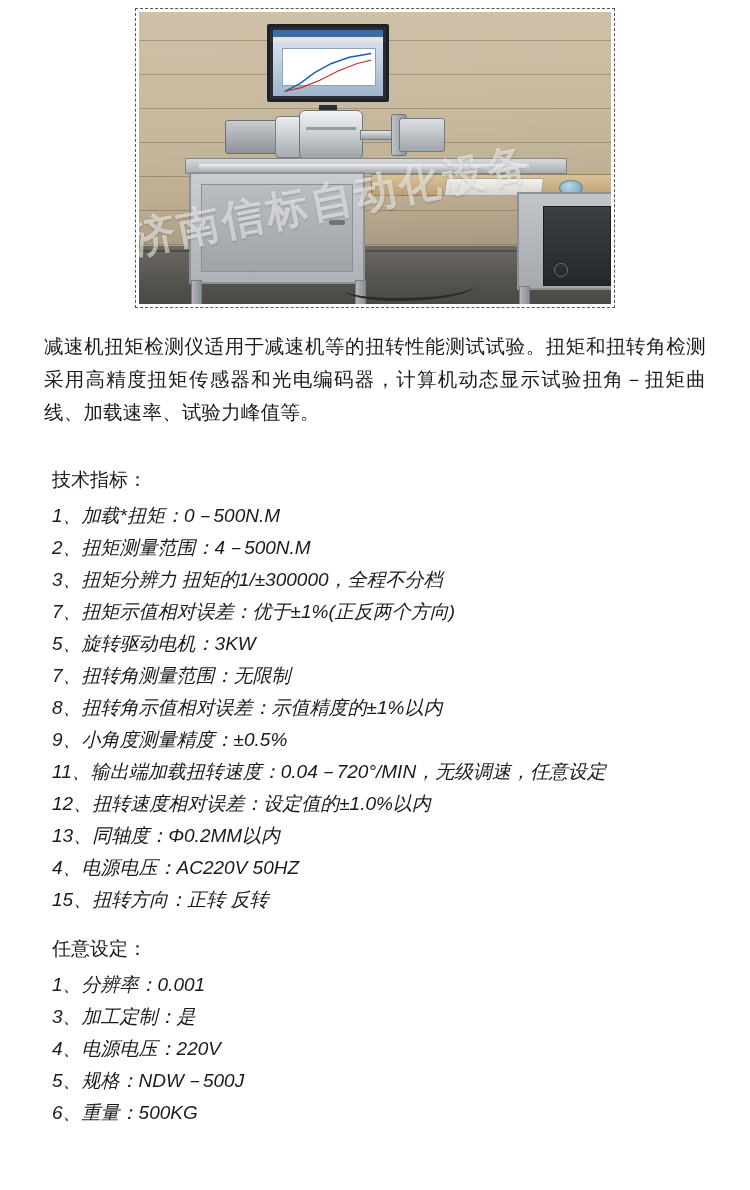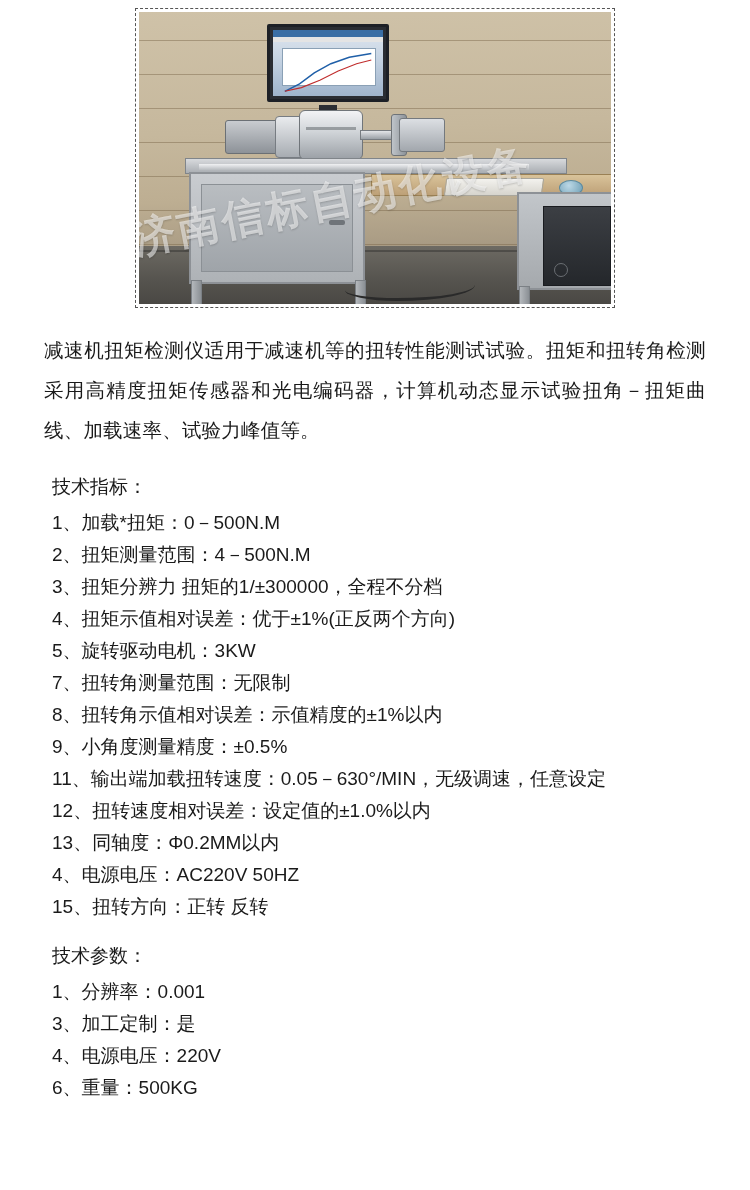--- a/index.html
+++ b/index.html
@@ -319,35 +319,36 @@
     text-shadow: 0 1px 2px rgba(0,0,0,0.18);
     pointer-events: none;
   }
 
   
   .body {
     padding: 22px 44px 0 44px;
   }
   .intro {
     font-size: 19.5px;
-    line-height: 40px;
+    line-height: 33px;
     letter-spacing: 0.2px;
     text-align: justify;
-    margin: 0 0 20px 0;
+    margin: 0 0 34px 0;
   }
   .section-title {
     font-size: 19px;
     line-height: 33px;
     margin: 0 0 4px 8px;
     font-family: Liberation Serif, serif;
   }
   ol.spec-list {
     list-style: none;
     margin: 0 0 16px 0;
     padding: 0 0 0 8px;
+    font-style: italic;
   }
   ol.spec-list li {
     font-size: 19px;
     line-height: 32px;
     white-space: nowrap;
   }
 </style>
 </head>
 <body>
 
@@ -415,35 +416,36 @@
 
   <div class="body">
 
     <p class="intro">减速机扭矩检测仪适用于减速机等的扭转性能测试试验。扭矩和扭转角检测采用高精度扭矩传感器和光电编码器，计算机动态显示试验扭角－扭矩曲线、加载速率、试验力峰值等。</p>
 
     <div class="section-title">技术指标：</div>
     <ol class="spec-list">
       <li>1、加载*扭矩：0－500N.M</li>
       <li>2、扭矩测量范围：4－500N.M</li>
       <li>3、扭矩分辨力 扭矩的1/±300000，全程不分档</li>
-      <li>4、扭矩示值相对误差：优于±1%(正反两个方向)</li>
+      <li>7、扭矩示值相对误差：优于±1%(正反两个方向)</li>
       <li>5、旋转驱动电机：3KW</li>
       <li>7、扭转角测量范围：无限制</li>
       <li>8、扭转角示值相对误差：示值精度的±1%以内</li>
       <li>9、小角度测量精度：±0.5%</li>
-      <li>11、输出端加载扭转速度：0.05－630°/MIN，无级调速，任意设定</li>
+      <li>11、输出端加载扭转速度：0.04－720°/MIN，无级调速，任意设定</li>
       <li>12、扭转速度相对误差：设定值的±1.0%以内</li>
       <li>13、同轴度：Φ0.2MM以内</li>
       <li>4、电源电压：AC220V  50HZ</li>
       <li>15、扭转方向：正转 反转</li>
     </ol>
 
-    <div class="section-title">技术参数：</div>
+    <div class="section-title">任意设定：</div>
     <ol class="spec-list">
       <li>1、分辨率：0.001</li>
       <li>3、加工定制：是</li>
       <li>4、电源电压：220V</li>
+      <li>5、规格：NDW－500J</li>
       <li>6、重量：500KG</li>
 
     </ol>
 
   </div>
 </div>
 
 </body></html>

